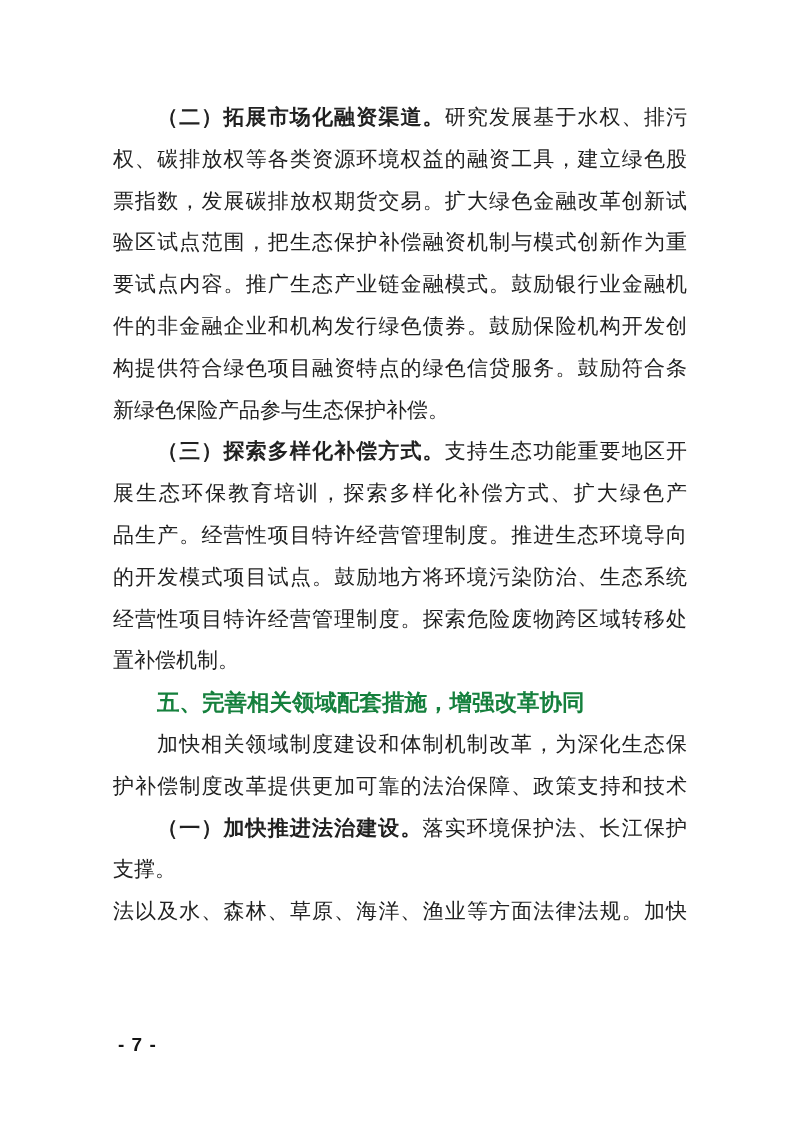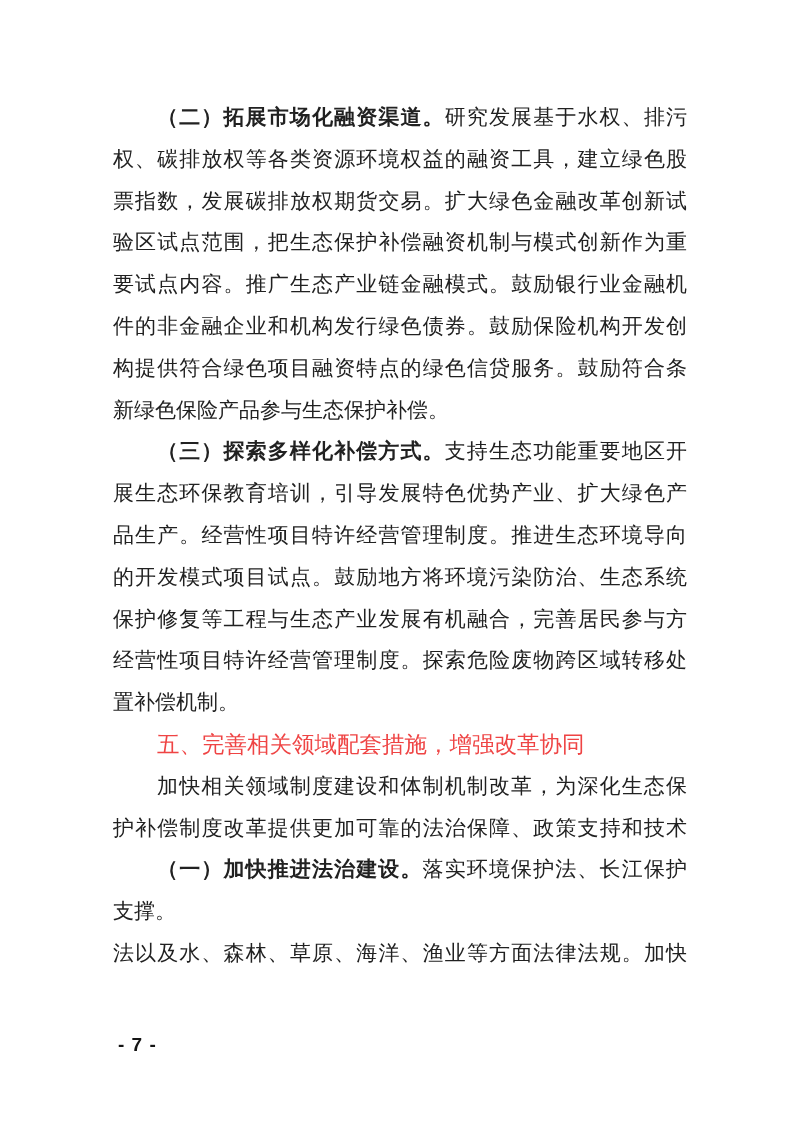--- a/index.html
+++ b/index.html
@@ -33,25 +33,25 @@
   }
   .line.end {
     text-align: left;
     text-align-last: left;
   }
   .line.indent {
     text-indent: 44px;
   }
   .line.h2 {
     font-family: "Liberation Sans", "DejaVu Sans", sans-serif;
-    font-weight: 400;
+    font-weight: 700;
     font-size: 22.5px;
     text-align: left;
     text-align-last: left;
-    color: #ef4444;
+    color: #15803d;
   }
   .seg-bold {
     font-weight: 700;
   }
   .page-number {
     position: absolute;
     left: 118px;
     top: 1032px;
     height: 26px;
     line-height: 26px;
@@ -69,24 +69,23 @@
   <div class="text-block" id="text-block">
       <div class="line indent"><span class="seg-bold">（二）拓展市场化融资渠道。</span><span>研究发展基于水权、排污</span></div>
       <div class="line"><span>权、碳排放权等各类资源环境权益的融资工具，建立绿色股</span></div>
       <div class="line"><span>票指数，发展碳排放权期货交易。扩大绿色金融改革创新试</span></div>
       <div class="line"><span>验区试点范围，把生态保护补偿融资机制与模式创新作为重</span></div>
       <div class="line"><span>要试点内容。推广生态产业链金融模式。鼓励银行业金融机</span></div>
       <div class="line"><span>件的非金融企业和机构发行绿色债券。鼓励保险机构开发创</span></div>
       <div class="line"><span>构提供符合绿色项目融资特点的绿色信贷服务。鼓励符合条</span></div>
       <div class="line end"><span>新绿色保险产品参与生态保护补偿。</span></div>
       <div class="line indent"><span class="seg-bold">（三）探索多样化补偿方式。</span><span>支持生态功能重要地区开</span></div>
-      <div class="line"><span>展生态环保教育培训，引导发展特色优势产业、扩大绿色产</span></div>
+      <div class="line"><span>展生态环保教育培训，探索多样化补偿方式、扩大绿色产</span></div>
       <div class="line"><span>品生产。经营性项目特许经营管理制度。推进生态环境导向</span></div>
       <div class="line"><span>的开发模式项目试点。鼓励地方将环境污染防治、生态系统</span></div>
-      <div class="line"><span>保护修复等工程与生态产业发展有机融合，完善居民参与方</span></div>
       <div class="line"><span>经营性项目特许经营管理制度。探索危险废物跨区域转移处</span></div>
       <div class="line end"><span>置补偿机制。</span></div>
       <div class="line h2 indent end"><span>五、完善相关领域配套措施，增强改革协同</span></div>
       <div class="line indent"><span>加快相关领域制度建设和体制机制改革，为深化生态保</span></div>
       <div class="line"><span>护补偿制度改革提供更加可靠的法治保障、政策支持和技术</span></div>
       <div class="line indent"><span class="seg-bold">（一）加快推进法治建设。</span><span>落实环境保护法、长江保护</span></div>
       <div class="line end"><span>支撑。</span></div>
       <div class="line"><span>法以及水、森林、草原、海洋、渔业等方面法律法规。加快</span></div>
     </div>
   <div class="page-number">- 7 -</div>

